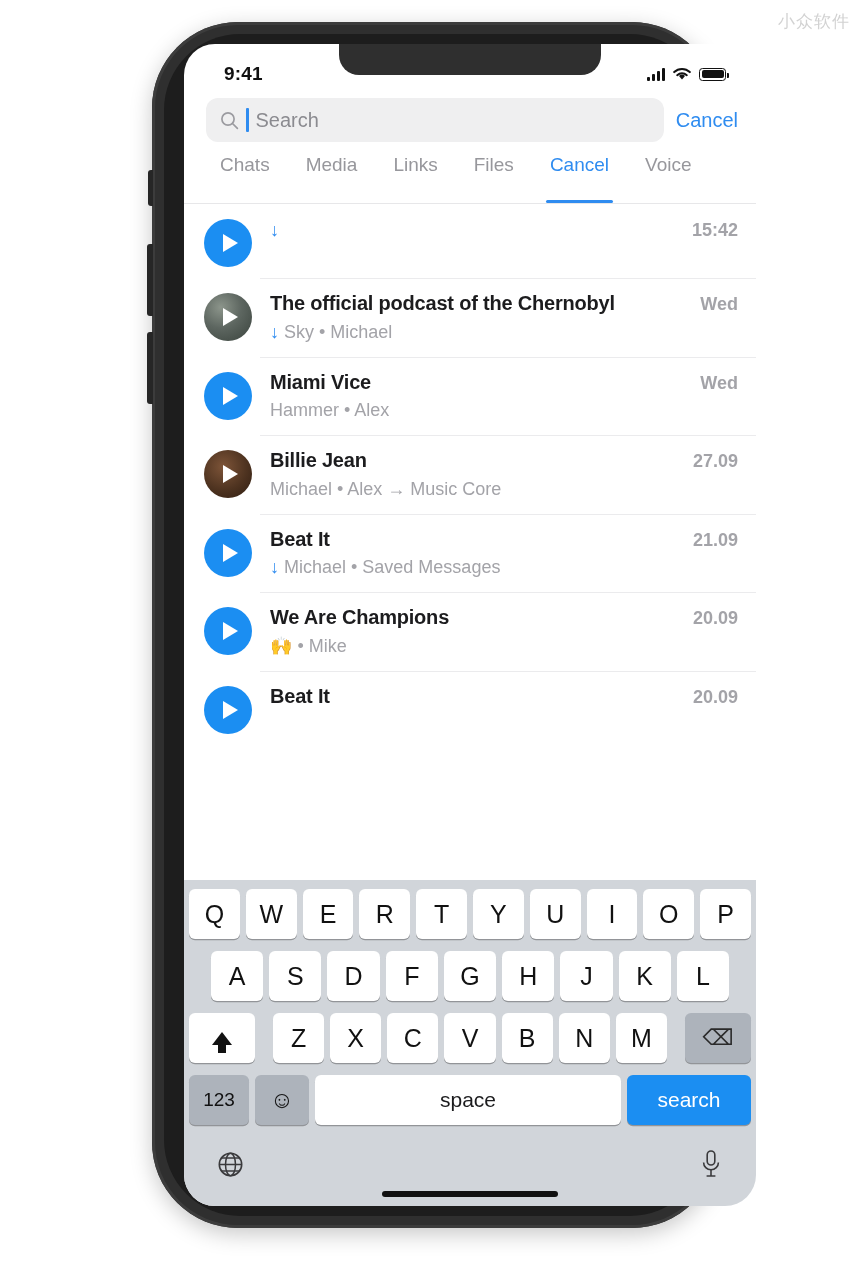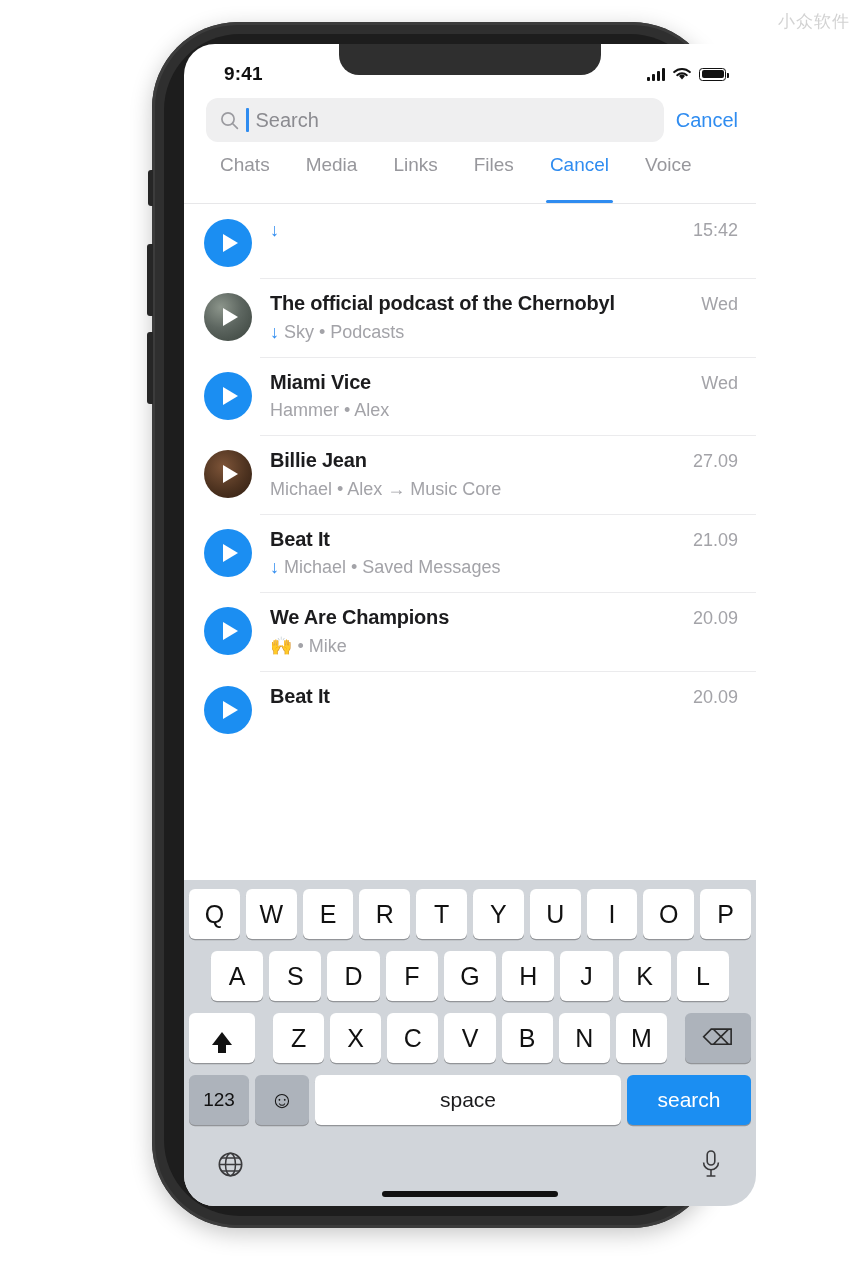--- a/index.html
+++ b/index.html
@@ -113,21 +113,21 @@
     border-width: 9px 0 9px 15px; border-color: transparent transparent transparent #fff;
     margin-left: 4px;
   }
   .row-main { flex: 1; min-width: 0; padding-left: 18px; padding-right: 10px; }
   .row-title { font-size: 20px; font-weight: 700; color: #1c1c1e; line-height: 1.38; letter-spacing: -.2px; }
   .row-sub {
     font-size: 18px; color: #a3a3a8; line-height: 1.5; margin-top: 1px;
     display: flex; align-items: baseline; gap: 5px; white-space: nowrap;
   }
   .dl-arrow { color: #2f8cf0; font-size: 18px; font-weight: 600; }
-  .row-date { font-size: 18px; color: #a3a3a8; flex: none; padding-top: 4px; }
+  .row-date { font-size: 18px; color: #a3a3a8; flex: none; padding-top: 4px; font-weight: bold; }
 
   
   .keyboard {
     position: absolute; left: 0; right: 0; bottom: 0;
     background: #d1d5da; padding: 9px 5px 0 5px;
     font-family: "Liberation Sans", sans-serif;
   }
   .krow { display: flex; justify-content: center; gap: 6px; margin-bottom: 12px; }
   .key {
     background: #fff; border-radius: 6px; height: 50px; min-width: 42px; flex: 1;
@@ -235,21 +235,21 @@
           </div>
 
           <div class="row">
             <div class="thumb pod">
                 <span class="play"></span>
               </div>
             <div class="row-main">
               <div class="row-title">The official podcast of the Chernobyl</div>
               <div class="row-sub">
                 <span class="dl-arrow">↓</span>
-                <span>Sky • Podcasts</span>
+                <span>Sky • Michael</span>
               </div>
             </div>
             <div class="row-date">Wed</div>
           </div>
 
           <div class="row">
             <div class="thumb blue">
                 <span class="play"></span>
               </div>
             <div class="row-main">

